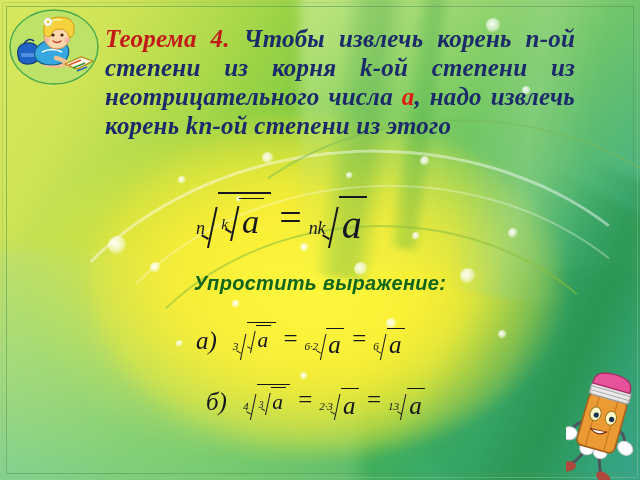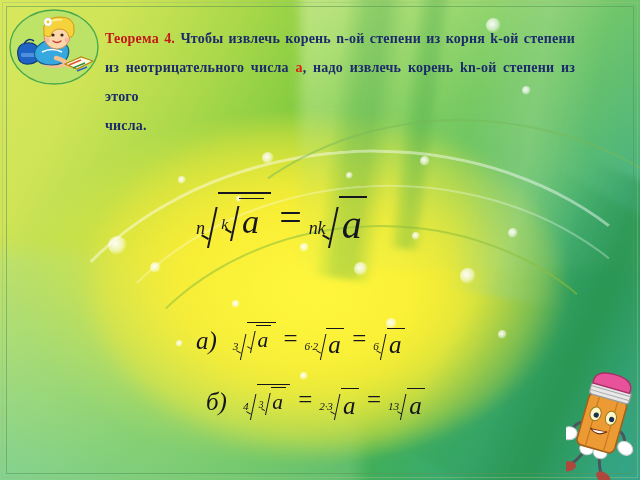--- a/index.html
+++ b/index.html
@@ -112,23 +112,24 @@
     left: 2px; top: 2px; right: 2px; bottom: 2px;
     border: 1px solid rgba(160,190,120,0.45);
     pointer-events: none;
   }
 
   
   .theorem {
     position: absolute;
     left: 105px; top: 24px; width: 470px;
     text-align: justify;
-    font-size: 14px;
+    font-size: 25px;
     line-height: 29px;
     font-weight: bold;
+    font-style: italic;
     color: #1b2a6b;
     letter-spacing: 0.2px;
   }
   .theorem .label { color: #c2181a; }
   .theorem .hl    { color: #e01b12; }
   .theorem .lastline { text-align: left; }
 
   .subtitle {
     position: absolute;
     left: 0; top: 272px; width: 640px;
@@ -341,21 +342,20 @@
       <circle cx="28" cy="49" r="2.6" fill="#14324f"></circle>
       <circle cx="44" cy="49" r="2.6" fill="#14324f"></circle>
       <path d="M26 63 q9 7 17 -1" fill="#8a3a18" stroke="#6a2a10" stroke-width="1.3"></path>
       <path d="M28 64 q7 4 13 -1" fill="#ffffff" stroke="none"></path>
     </g>
   </svg>
 
   <div class="theorem">
     <span class="label">Теорема 4.</span>
     <span>Чтобы извлечь корень n-ой степени из корня k-ой степени из неотрицательного числа </span><span class="hl">а</span><span>, надо извлечь корень kn-ой степени из этого</span>
-    <div class="lastline">числа.</div>
   </div>
 
   <div class="math" id="formula-main">
     <span class="rad">
       <span class="idx">n</span>
         <span class="sign"></span>
         <span class="body">
         <span class="rad">
           <span class="idx">k</span>
             <span class="sign"></span>
@@ -364,20 +364,21 @@
       </span>
     </span>
     <span class="eq">=</span>
     <span class="rad">
       <span class="idx">nk</span>
         <span class="sign"></span>
         <span class="body"><span class="radicand">a</span></span>
     </span>
   </div>
 
+  <div class="subtitle">Упростить выражение:</div>
 
   <div class="math" id="ex-a">
     <span class="marker">а)</span>
     <span class="rad">
       <span class="idx">3</span>
         <span class="sign"></span>
         <span class="body">
         <span class="rad">
           <span class="idx"></span>
             <span class="sign"></span>

